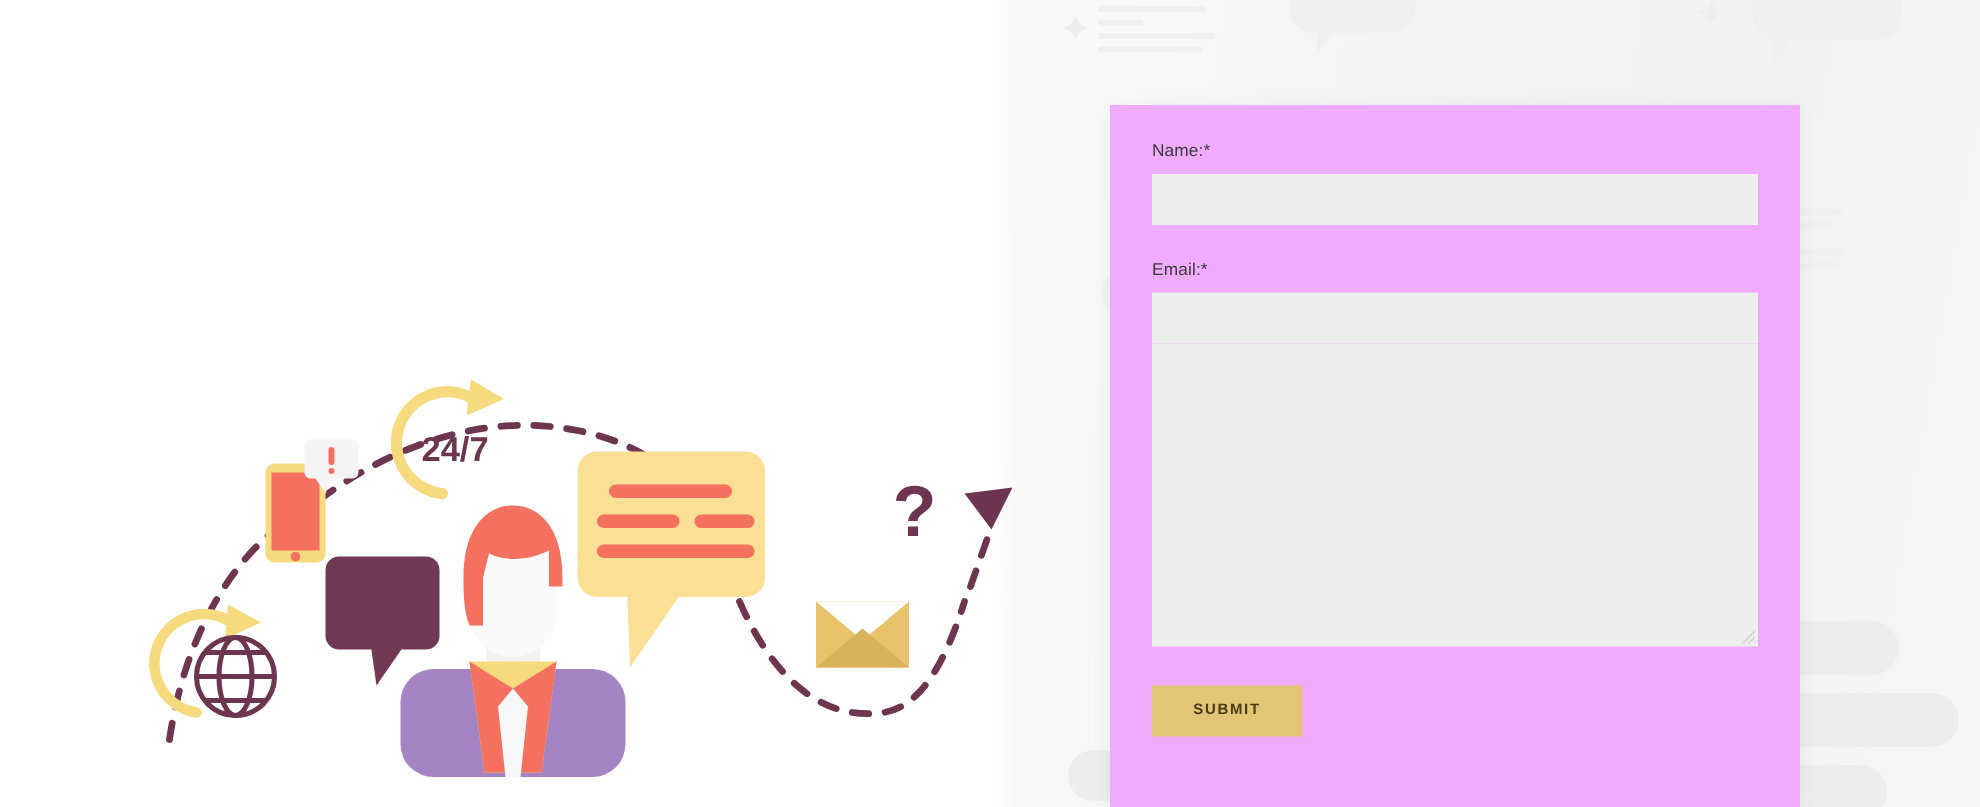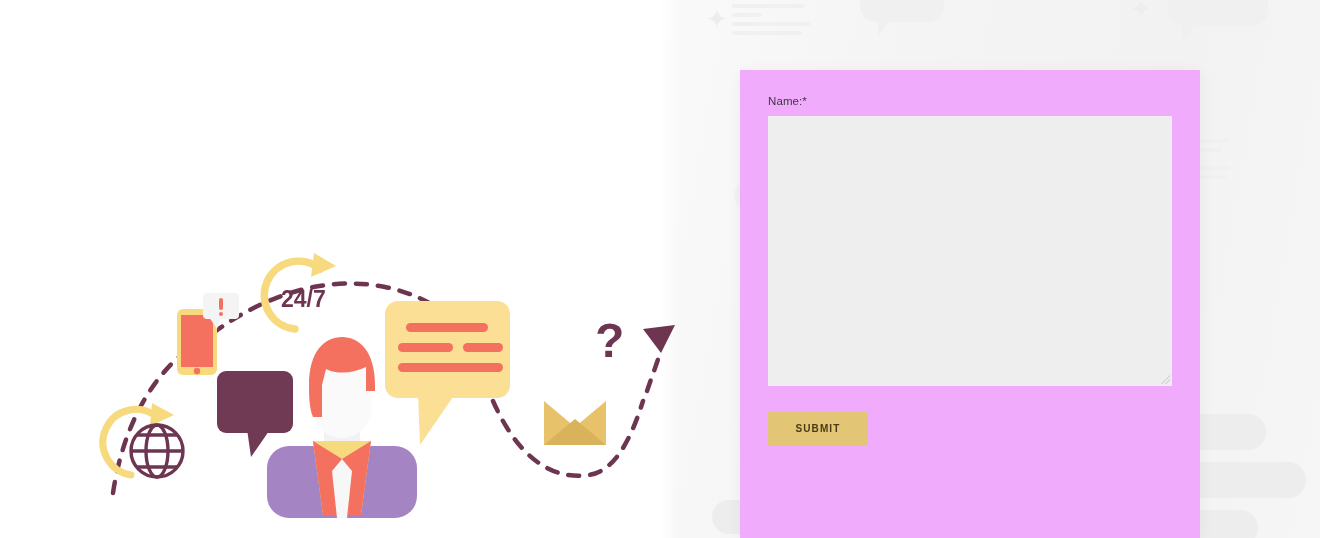--- a/index.html
+++ b/index.html
@@ -120,20 +120,21 @@
     <div class="ghost-bar" style="left:52px;top:500px;width:150px;height:34px;"></div>
     <div class="ghost-bar" style="left:74px;top:180px;width:90px;height:30px;opacity:.5;"></div>
   </div>
 
   <div class="form-card">
     <div class="form-inner">
 
       <div class="field-label">Name:*</div>
       <input class="text-input" type="text" placeholder="" style="">
 
+      <div class="field-label gap">Email:*</div>
       <input class="text-input" type="text" placeholder="" style="">
 
       <div class="ta-wrap">
         <textarea class="text-area" placeholder="" style=""></textarea>
         <div class="ta-grip"></div>
       </div>
 
       <button class="submit-btn">SUBMIT</button>
     </div>
   </div>

